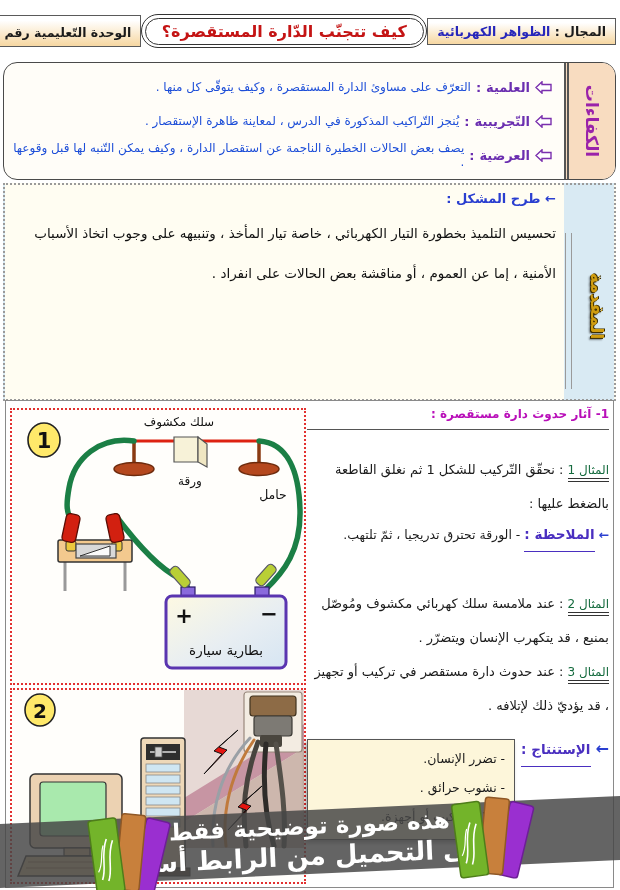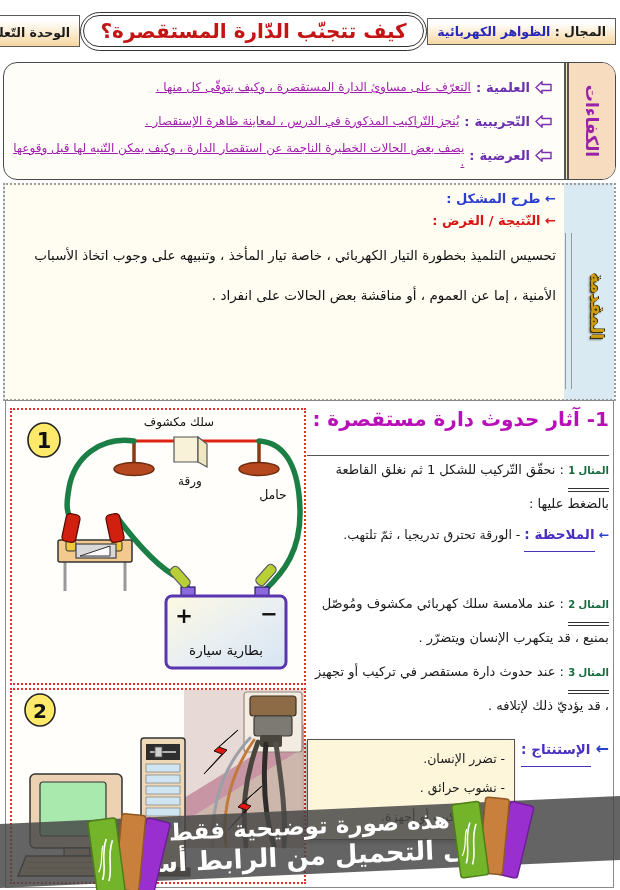--- a/index.html
+++ b/index.html
@@ -11,34 +11,34 @@
   
   .top-row { position:absolute; top:8px; right:4px; left:2px; height:46px;
     display:flex; justify-content:space-between; align-items:center; }
   .hd-box { background:linear-gradient(#ffffff 15%, #f7d9a6 95%);
     border:1.6px solid #5a5a5a; padding:5px 9px; font-size:12.5px; font-weight:bold;
     white-space:nowrap; }
   .hd-value { color:#2626bb;text-align:center; }
   .unit-num { color:#d01010; font-family:"DejaVu Serif", serif; font-style:italic; font-size:17px; }
   .oval { border:1.5px solid #333; border-radius:26px; padding:2.5px; background:#fff; }
   .oval-inner { border:1.5px solid #333; border-radius:22px; padding:3px 16px;
-    color:#c41414; font-weight:bold; font-size:20px; white-space:nowrap; }
+    color:#c41414; font-weight:bold; font-size:16px; white-space:nowrap; }
   
   .comp { position:absolute; top:62px; right:4px; left:3px; height:116px;
     border:1.8px solid #4a4a4a; border-radius:14px; overflow:hidden;
     display:flex; background:#fffdf8; }
   .comp-tab { position:relative; width:46px; flex:0 0 46px; background:#f8dcc0;
     border-left:5px double #555; }
   .comp-tab-label { position:absolute; left:50%; top:50%; width:110px; text-align:center;
     transform:translate(-50%,-50%) rotate(90deg);
     color:#9a22aa; font-weight:bold; font-size:17px; }
   .comp-body { flex:1; padding:7px 12px 4px 8px; }
   .comp-row { height:34px; display:flex; align-items:center; gap:5px; font-size:12px; }
   .comp-name { color:#6b2fb0; font-weight:bold; font-size:13px; }
-  .comp-text { color:#a21caf;text-decoration:underline; }
+  .comp-text { color:#1d4ed8; }
   .harrow { flex:0 0 auto; }
   
   .intro { position:absolute; top:183px; right:4px; left:3px; height:214px;
     border:2px dotted #9a9a9a;
     background:linear-gradient(to left, #d9eaf3 0px, #d9eaf3 50px, #fffdf2 50px); }
   .intro-body { padding:6px 58px 4px 14px; }
   .intro-h { font-weight:bold; font-size:13px; height:22px; }
   .intro-h .harrow-txt { font-weight:bold; }
   .h-blue, .h-blue .harrow-txt { color:#2a3fd0; }
   .h-red, .h-red .harrow-txt { color:#d81616; }
@@ -50,25 +50,25 @@
     color:#cf9d10; font-weight:bold; font-size:17px;
     text-shadow:1px 1px 0 #3a2c00, -0.5px -0.5px 0 #3a2c00, 2px 2px 2px rgba(0,0,0,.45); }
   
   .main-sec { position:absolute; top:400px; right:6px; left:5px; height:486px;
     border:1.6px solid #8a8a8a; background:#fff; }
   .figbox { position:absolute; left:4px; width:292px; border:2px dotted #e23030; background:#fffefb; }
   .fig1 { top:7px; height:273px; }
   .fig2 { top:287px; height:192px; }
   .right-col { position:absolute; top:4px; right:4px; width:302px; height:478px; }
   .rc-block { position:absolute; right:0; width:100%; }
-  .sec-title { top:2px; color:#b90fb9; font-weight:bold; font-size:20px;
-    border-bottom:1.7px solid #555; padding-bottom:24px; }
+  .sec-title { top:2px; color:#b90fb9; font-weight:bold; font-size:12px;
+    border-bottom:1.7px solid #555; padding-bottom:8px; }
   .ex { font-size:13px; line-height:33px; text-align:right; }
-  .ex-label { color:#156b3e; font-weight:bold; font-size:10px;
-    border-bottom:4px double #333; padding-bottom:12px; }
+  .ex-label { color:#156b3e; font-weight:normal; font-size:12px;
+    border-bottom:4px double #333; padding-bottom:1px; }
   .ex1 { top:48px; } .ex2 { top:182px; } .ex3 { top:250px; }
   .obs { top:114px; font-size:12.5px; line-height:30px; }
   .note-label { color:#4a2fc0; font-weight:bold; font-size:13.5px;
     border-bottom:1.6px solid #4a2fc0; padding-bottom:9px; }
   .harrow-txt { color:#2a3fd0; font-weight:bold; }
   .concl { top:334px; display:flex; align-items:flex-start; gap:6px; }
   .concl-box { width:230px; background:#fdf6da; border:1.2px solid #555;
     box-shadow:-2px 3px 4px rgba(0,0,0,0.35); padding:4px 9px 8px;
     font-size:12.5px; line-height:29px; text-align:right; }
   
@@ -131,24 +131,20 @@
         <span class="comp-text">يصف بعض الحالات الخطيرة الناجمة عن استقصار الدارة ، وكيف يمكن التّنبه لها قبل وقوعها .</span>
       </div>
     </div>
   </section>
 
   <section class="intro">
     <div class="intro-body">
       <div class="intro-h h-blue">
         <span class="harrow-txt h-blue">←</span>
         <span>طرح المشكل :</span>
-      </div>
-      <div class="intro-h h-red">
-        <span class="harrow-txt h-red">←</span>
-        <span>النّتيجة / الغرض :</span>
       </div>
       <p class="intro-p">تحسيس التلميذ بخطورة التيار الكهربائي ، خاصة تيار المأخذ ، وتنبيهه على وجوب اتخاذ الأسباب الأمنية ، إما عن العموم ، أو مناقشة بعض الحالات على انفراد .</p>
     </div>
     <div class="intro-lines"></div>
     <div class="intro-side-label">المقدمة</div>
   </section>
 
   <section class="main-sec">
 
     <div class="figbox fig1">

